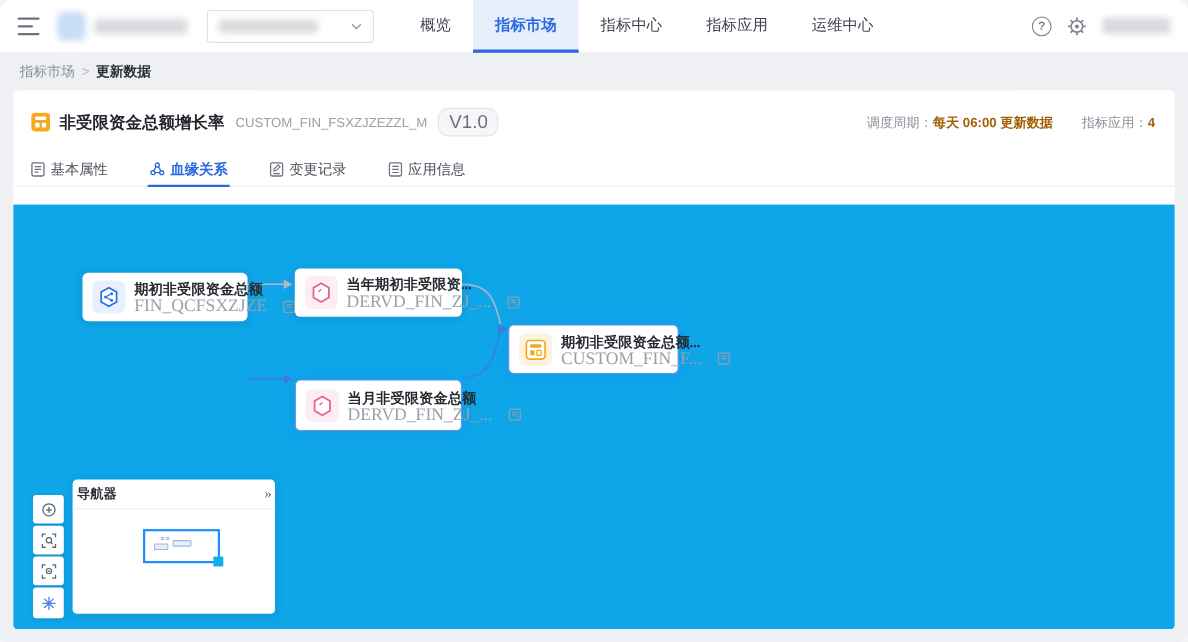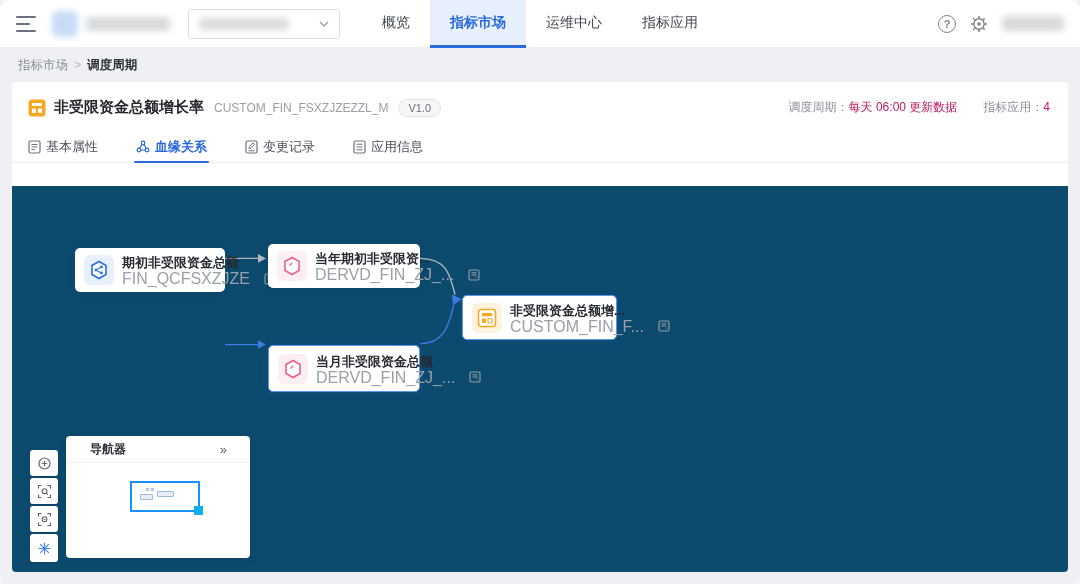--- a/index.html
+++ b/index.html
@@ -29,50 +29,50 @@
   .bc-parent { color:#8a8f99; cursor:pointer; }
   .bc-sep { color:#b3b8c0; margin:0 6px; }
   .bc-current { color:#2b2f38; font-weight:600; }
 
   
   .card { position:absolute; left:12px; right:12px; top:82px; bottom:12px; background:#ffffff; border-radius:4px; overflow:hidden; }
   .title-row { display:flex; align-items:center; padding:16px 18px 0 16px; }
   .title-icon { flex:0 0 auto; display:flex; }
   .ind-title { font-size:15px; font-weight:700; color:#23262d; margin-left:8px; white-space:nowrap; }
   .ind-code { font-size:12px; color:#9aa0a8; margin-left:10px; white-space:nowrap; }
-  .ver-badge { margin-left:10px; font-size:11px; color:#6b7077; background:#f5f6f8; border:1px solid #e3e5e9; border-radius:10px; padding:2px 9px; }
+  .ver-badge { margin-left:10px; font-size:17px; color:#6b7077; background:#f5f6f8; border:1px solid #e3e5e9; border-radius:10px; padding:2px 9px; }
   .title-spacer { flex:1; }
   .meta { font-size:12px; color:#8a8f99; white-space:nowrap; }
-  .meta b { color:#be185d; font-weight:400; }
+  .meta b { color:#a16207; font-weight:700; }
   .meta + .meta { margin-left:26px; }
 
   
   .tabs-row { display:flex; gap:38px; padding:0 16px; margin-top:14px; border-bottom:1px solid #edeef0; height:32px; }
   .tab { position:relative; display:flex; align-items:center; gap:5px; font-size:13px; color:#4a505a; cursor:pointer; }
   .tab svg { display:block; }
   .tab.active { color:#2a6ade; font-weight:600; }
   .tab.active::after { content:""; position:absolute; left:-2px; right:-2px; bottom:-1px; height:2px; border-radius:1px; background:#2a6ade; }
 
   
-  .canvas { position:absolute; left:0; right:0; top:104px; bottom:0; background:#0c4a6e; }
+  .canvas { position:absolute; left:0; right:0; top:104px; bottom:0; background:#0ea5e9;font-family:Liberation Serif, serif; }
   .edges { position:absolute; inset:0; width:100%; height:100%; }
   .node { position:absolute; background:#ffffff; border-radius:5px; box-shadow:0 1px 8px rgba(31,56,88,.14); display:flex; align-items:center; padding:7px 9px; cursor:pointer; }
   .node.selected { border:1px solid #5b96e8; box-shadow:0 1px 10px rgba(43,106,222,.18); }
   .node-ic { width:30px; height:30px; border-radius:6px; display:flex; align-items:center; justify-content:center; flex:0 0 auto; }
   .node-ic.blue { background:#e8f0fd; }
   .node-ic.pink { background:#fdeef3; }
   .node-ic.orange { background:#fdf3df; }
   .node-txt { margin-left:8px; min-width:0; }
   .node-title { font-size:13px; font-weight:700; color:#262a31; line-height:17px; white-space:nowrap; }
   .node-code { font-size:16px; color:#9aa0a8; line-height:15px; white-space:nowrap; display:flex; align-items:center; }
   .node-detail { margin-left:14px; display:flex; cursor:pointer; }
 
   
   .navigator { position:absolute; left:54px; top:250px; width:184px; height:122px; background:#fff; border-radius:4px; box-shadow:0 2px 10px rgba(31,56,88,.13); }
-  .nav-head { height:27px; display:flex; align-items:center; justify-content:space-between; padding:0 24px; border-bottom:1px solid #f0f1f3; }
+  .nav-head { height:27px; display:flex; align-items:center; justify-content:space-between; padding:0 4px; border-bottom:1px solid #f0f1f3; }
   .nav-head .t { font-size:12px; font-weight:700; color:#2b2f38; }
   .nav-head .c { font-size:13px; color:#5f6670; cursor:pointer; letter-spacing:-1px; }
   .nav-body { position:relative; height:94px; }
   .mini-viewport { position:absolute; left:64px; top:18px; width:70px; height:31px; border:2px solid #1890ff; background:#ffffff; cursor:move; }
   .mini-handle { position:absolute; right:-5px; bottom:-5px; width:9px; height:9px; background:#0db0e8; cursor:nwse-resize; }
   .mini-bar { position:absolute; border:1px solid #9fb8e0; background:#e8effa; border-radius:1px; }
 
   
   .tool-group { position:absolute; left:18px; top:264px; width:28px; display:flex; flex-direction:column; gap:2px; }
   .tool-btn { width:28px; height:26px; background:#fff; border-radius:3px; box-shadow:0 1px 4px rgba(31,56,88,.14); display:flex; align-items:center; justify-content:center; cursor:pointer; }
@@ -95,22 +95,23 @@
       </div>
     <div class="ws-select">
       <div class="bar"></div>
       <svg width="10" height="6" viewBox="0 0 10 6">
           <path d="M1 1l4 4 4-4" fill="none" stroke="#9aa0a8" stroke-width="1.4"></path>
         </svg>
     </div>
     <div class="nav">
       <div class="nav-item">概览</div>
       <div class="nav-item active">指标市场</div>
+      <div class="nav-item">指标中心</div>
+      <div class="nav-item">指标应用</div>
       <div class="nav-item">运维中心</div>
-      <div class="nav-item">指标应用</div>
     </div>
     <div class="top-spacer"></div>
     <div class="help-circle">?</div>
     <div class="gear">
       <svg width="18" height="18" viewBox="0 0 18 18">
           <circle cx="9" cy="9" r="5.2" fill="none" stroke="#7d828c" stroke-width="1.4"></circle>
           <circle cx="9" cy="9" r="1.8" fill="#7d828c"></circle>
           <g stroke="#7d828c" stroke-width="1.6">
             <line x1="9" y1="1" x2="9" y2="3.4"></line>
             <line x1="9" y1="14.6" x2="9" y2="17"></line>
@@ -122,21 +123,21 @@
             <line x1="5" y1="13" x2="3.3" y2="14.7"></line>
           </g>
         </svg>
     </div>
     <div class="user-blur"></div>
   </div>
 
   <div class="breadcrumb-row">
     <span class="bc-parent">指标市场</span>
     <span class="bc-sep">&gt;</span>
-    <span class="bc-current">调度周期</span>
+    <span class="bc-current">更新数据</span>
   </div>
 
   <div class="card">
 
     <div class="title-row">
       <span class="title-icon">
         <svg width="18" height="18" viewBox="0 0 18 18">
             <rect x="0.5" y="0.5" width="17" height="17" rx="3.5" fill="#f6a821"></rect>
             <rect x="4" y="4" width="10" height="3" rx="0.8" fill="#fff"></rect>
             <rect x="4" y="9.5" width="4" height="4.5" rx="0.8" fill="#fff"></rect>
@@ -275,21 +276,21 @@
       <div class="node selected" style="left:450px; top:109px; width:155px; height:45px;">
         <div class="node-ic orange">
           <svg width="20" height="20" viewBox="0 0 20 20">
               <rect x="1.5" y="1.5" width="17" height="17" rx="3" fill="#fff" stroke="#f6a821" stroke-width="1.5"></rect>
               <rect x="5" y="5" width="10" height="3.2" rx="0.8" fill="#f6a821"></rect>
               <rect x="5" y="10.5" width="4" height="4.5" rx="0.8" fill="#f6a821"></rect>
               <rect x="11" y="10.5" width="4" height="4.5" rx="0.8" fill="none" stroke="#f6a821" stroke-width="1.2"></rect>
             </svg>
         </div>
         <div class="node-txt">
-          <div class="node-title">非受限资金总额增...</div>
+          <div class="node-title">期初非受限资金总额...</div>
           <div class="node-code">
               <span>CUSTOM_FIN_F...</span>
             <span class="node-detail">
                 <svg width="12" height="12" viewBox="0 0 12 12">
                   <rect x="1" y="1" width="10" height="10" rx="1.5" fill="none" stroke="#9aa0a8" stroke-width="1.1"></rect>
                   <path d="M3.5 6h5M3.5 3.8h5M7.5 8.2h1" stroke="#9aa0a8" stroke-width="1"></path>
                 </svg>
               </span>
           </div>
         </div>

